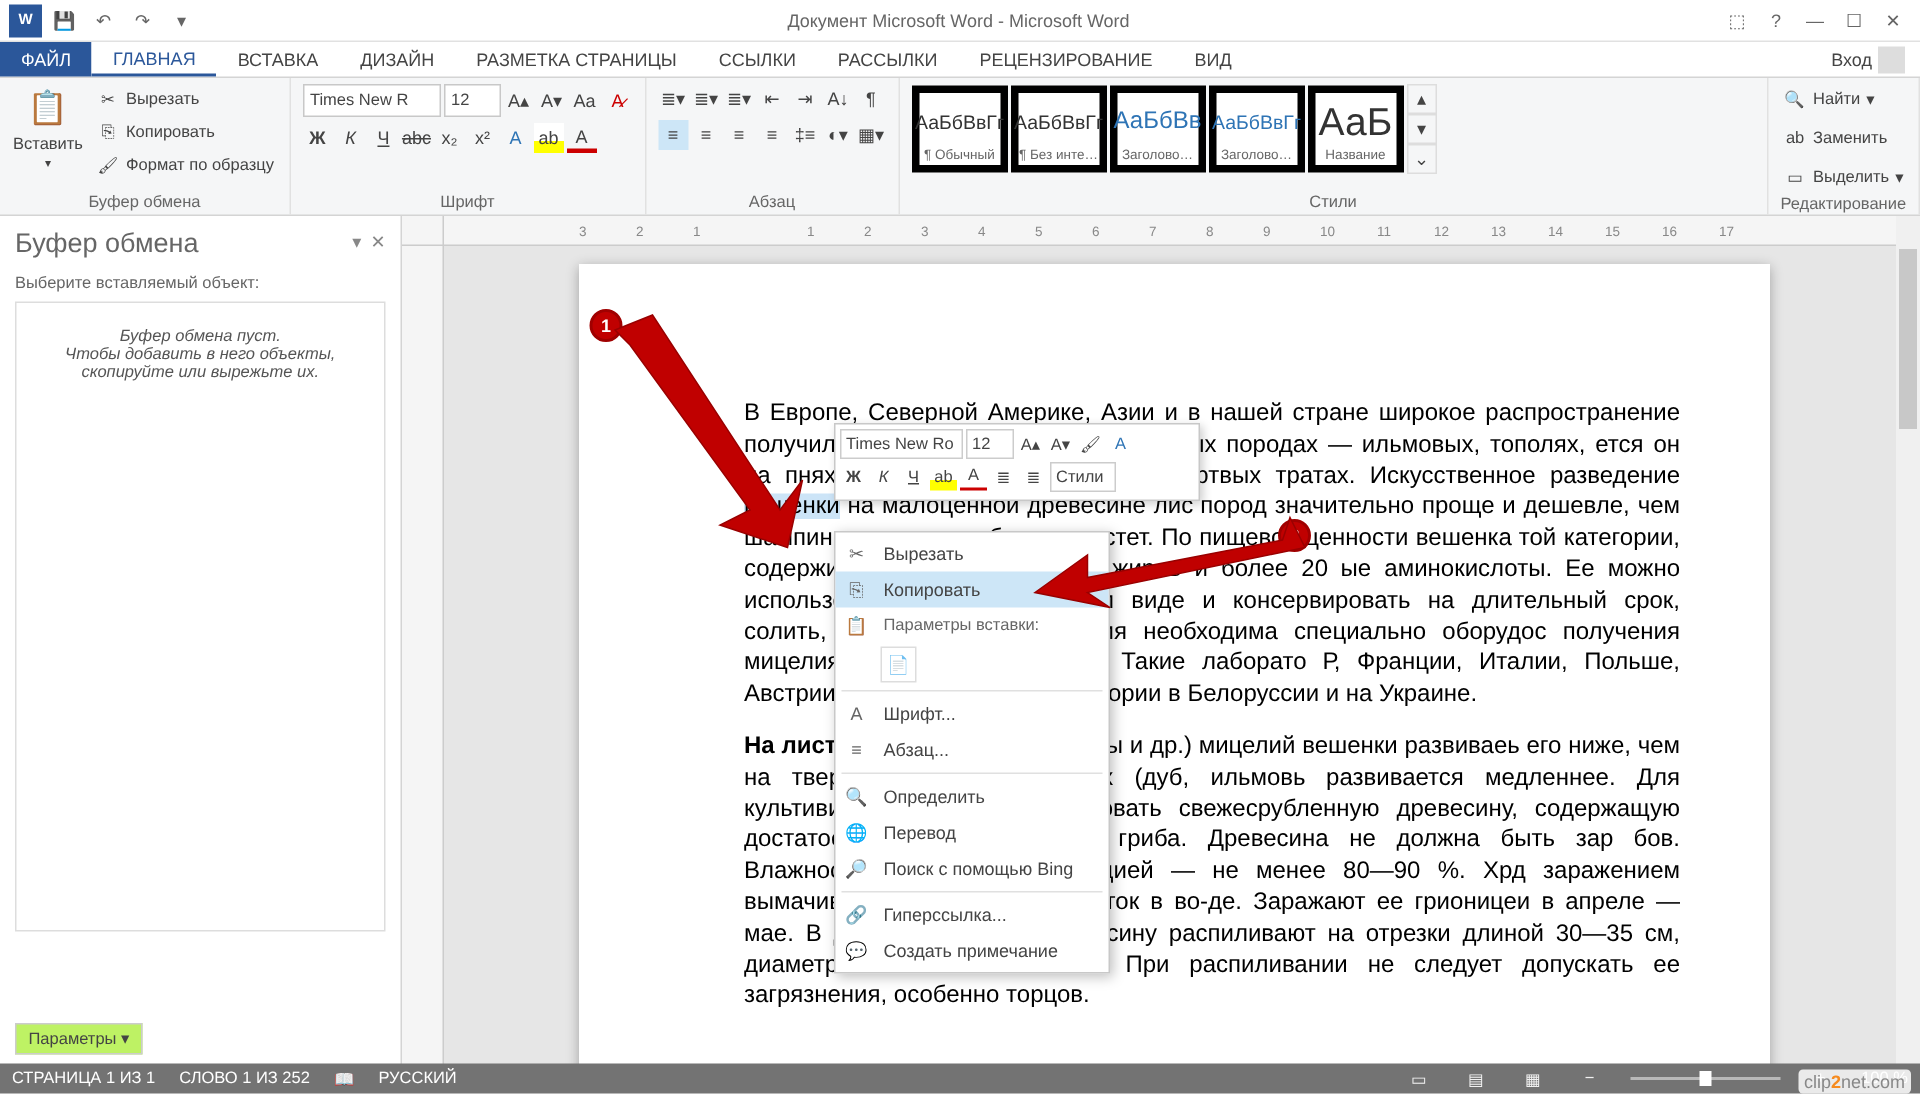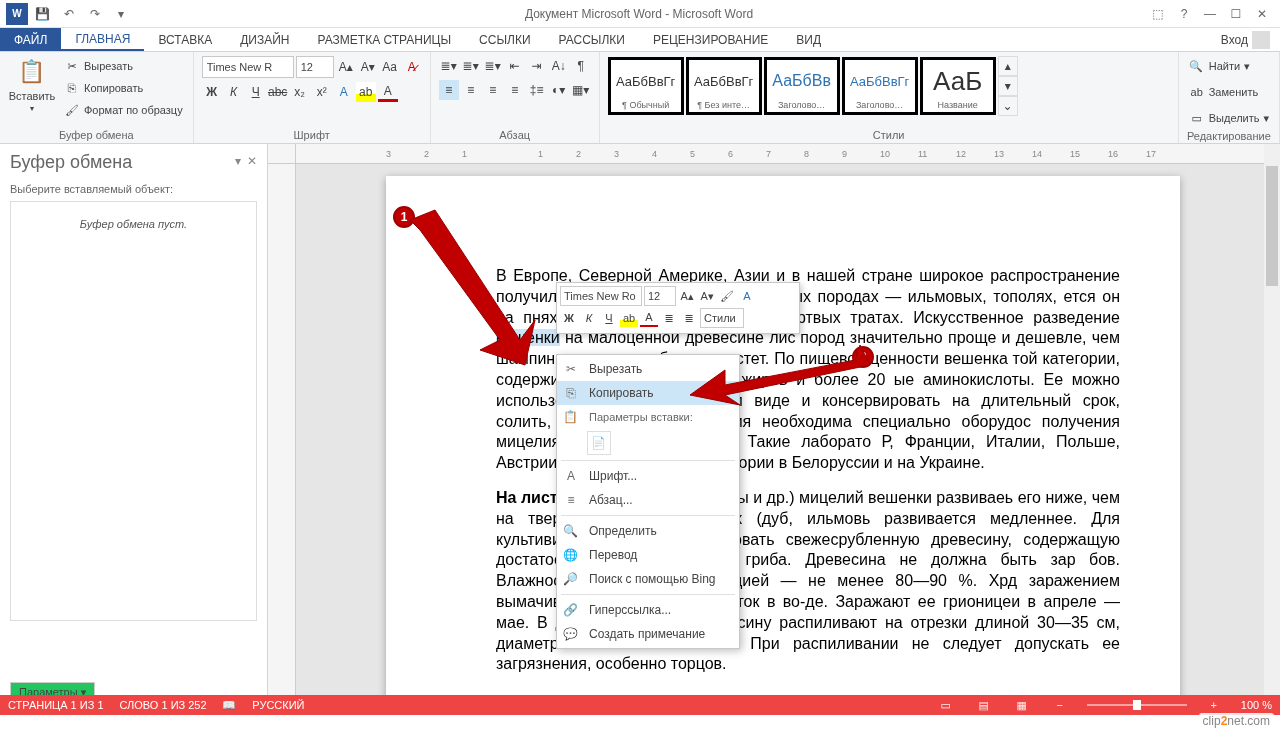--- a/index.html
+++ b/index.html
@@ -38,35 +38,35 @@
 .font-combo { height: 22px; border: 1px solid #c8c8c8; background: #fff; padding: 0 4px; font-size: 11px; display: flex; align-items: center; }
 .font-combo.name { width: 92px; }
 .font-combo.size { width: 38px; }
 .sq { width: 20px; height: 20px; display: flex; align-items: center; justify-content: center; font-size: 12px; color:#444;}
 .sq.bold { font-weight: bold; }
 .sq.italic { font-style: italic; }
 .sq.under { text-decoration: underline; }
 .sq.strike { text-decoration: line-through; }
 
 .style-gallery { display: flex; gap: 2px; align-items: center; }
-.style-item { width: 76px; height: 58px; border: 3px solid #000000; background: #fff; display: flex; flex-direction: column; align-items: center; justify-content: center; font-size: 9px; padding:2px;}
+.style-item { width: 64px; height: 58px; border: 5px solid #000000; background: #fff; display: flex; flex-direction: column; align-items: center; justify-content: center; font-size: 9px; padding:2px;}
 .style-item .preview { font-size: 13px; color: #333; flex:1; display:flex; align-items:center;}
 .style-item .preview.blue { color: #2e74b5; font-size: 16px; text-align: right; }
 .style-item .preview.big { font-size: 26px; color:#333;}
 .style-item .name { color:#666; font-size:9px; white-space:nowrap; overflow:hidden;}
 
 
 .clip-panel { position: absolute; left: 0; top: 144px; width: 268px; bottom: 20px; background: #fff; border-right: 1px solid #d4d4d4; padding: 8px 10px; }
 .clip-panel h2 { font-size: 18px; font-weight: normal; color: #666; margin-bottom: 10px; }
 .clip-panel .close { position: absolute; top: 10px; right: 10px; display:flex; gap:6px; color:#888;}
 .clip-panel .row-btns { display: flex; gap: 8px; margin-bottom: 8px; }
 .clip-panel .row-btns button { flex: 1; height: 22px; background: #fdfdfd; border: 1px solid #ccc; font-size: 11px; color: #888; }
 .clip-panel .hint { font-size: 11px; color: #666; margin-bottom: 6px; }
 .clip-panel .empty-box { border: 1px solid #ddd; height: 420px; padding: 16px; text-align: center; font-size: 11px; font-style: italic; color: #555; }
-.clip-panel .params { position: absolute; bottom: 8px; left: 10px; border: 1px solid #ccc; background: #22c55e; padding: 3px 8px; font-size: 11px; }
+.clip-panel .params { position: absolute; bottom: 8px; left: 10px; border: 1px solid #ccc; background: #bef264; padding: 3px 8px; font-size: 11px; }
 
 
 .doc-area { position: absolute; left: 268px; top: 144px; right: 0; bottom: 20px; background: #e6e6e6; overflow: hidden; }
 .ruler-corner { position:absolute; left:0; top:0; width:28px; height:20px; background:#f5f5f5; border-right:1px solid #ccc; border-bottom:1px solid #ccc;}
 .ruler-h { position: absolute; left: 28px; right: 16px; top: 0; height: 20px; background: #f5f5f5; border-bottom: 1px solid #ccc; font-size:9px; color:#888; display:flex; align-items:center; overflow:hidden; padding-left:90px;}
 .ruler-h span { display:inline-block; width:38px;}
 .ruler-v { position: absolute; left: 0; top: 20px; bottom: 0; width: 28px; background: #f5f5f5; border-right: 1px solid #ccc; }
 .page { position: absolute; left: 118px; top: 32px; width: 794px; min-height: 1100px; background: #fff; box-shadow: 0 2px 8px rgba(0,0,0,0.3); padding: 90px 60px 60px 110px;}
 .page p { font-family: "Times New Roman", serif; font-size: 16px; line-height: 1.3; color: #000; margin-bottom: 14px; text-align: justify;}
 .page .sel { background: #cce4f7; }
@@ -88,21 +88,21 @@
 .ctx-menu .item { display: flex; align-items: center; height: 24px; padding: 0 8px 0 4px; font-size: 12px; gap: 8px; }
 .ctx-menu .item .ico { width: 20px; text-align: center; color: #666; font-size:12px;}
 .ctx-menu .item .arrow { margin-left: auto; color: #666; font-size:10px;}
 .ctx-menu .item.hover { background: #cde6f7; }
 .ctx-menu .item.header { color: #666; font-size:11px;}
 .ctx-menu .sep { height: 1px; background: #e0e0e0; margin: 3px 4px; }
 .ctx-menu .paste-row { padding: 2px 4px 2px 30px; }
 .ctx-menu .paste-row .pbtn { width:24px; height:24px; border:1px solid #ddd; display:inline-flex; align-items:center; justify-content:center;}
 
 
-.statusbar { position: absolute; left: 0; right: 0; bottom: 16px; height: 20px; background: #ef4444; color: #fff; display: flex; align-items: center; font-size: 11px; padding: 0 8px; gap: 16px; }
+.statusbar { position: absolute; left: 0; right: 0; bottom: 2px; height: 20px; background: #737373; color: #fff; display: flex; align-items: center; font-size: 11px; padding: 0 8px; gap: 16px; }
 .statusbar .spacer { flex: 1; }
 .statusbar .viewbtn { width: 22px; text-align: center; opacity:0.9;}
 .zoom-slider { width: 100px; height: 2px; background: rgba(255,255,255,0.5); position: relative; }
 .zoom-slider .handle { position: absolute; width: 8px; height: 10px; background: #fff; top: -4px; left: 46px; }
 
 
 .badge { position: absolute; width: 22px; height: 22px; border-radius: 50%; background: #c00000; color: #fff; font-size: 12px; display: flex; align-items: center; justify-content: center; font-weight: bold; border:2px solid #a00000;}
 .arrow-svg { position: absolute; pointer-events: none; }
 
 .watermark { position:absolute; right:6px; bottom:2px; font-size:12px; color:#888; background:rgba(255,255,255,0.85); padding:1px 4px; border-radius:3px;}
@@ -269,20 +269,21 @@
 
 <div class="clip-panel">
   <h2>Буфер обмена</h2>
   <div class="close">
       <span>▾</span>
       <span>✕</span>
     </div>
   <div class="hint">Выберите вставляемый объект:</div>
   <div class="empty-box">
     <div>Буфер обмена пуст.</div>
+    <div>Чтобы добавить в него объекты, скопируйте или вырежьте их.</div>
   </div>
   <div class="params"><span>Параметры</span> ▾</div>
 </div>
 
 <div class="doc-area">
   <div class="ruler-corner"></div>
   <div class="ruler-h">
     <span>3</span>
       <span>2</span>
       <span>1</span>

